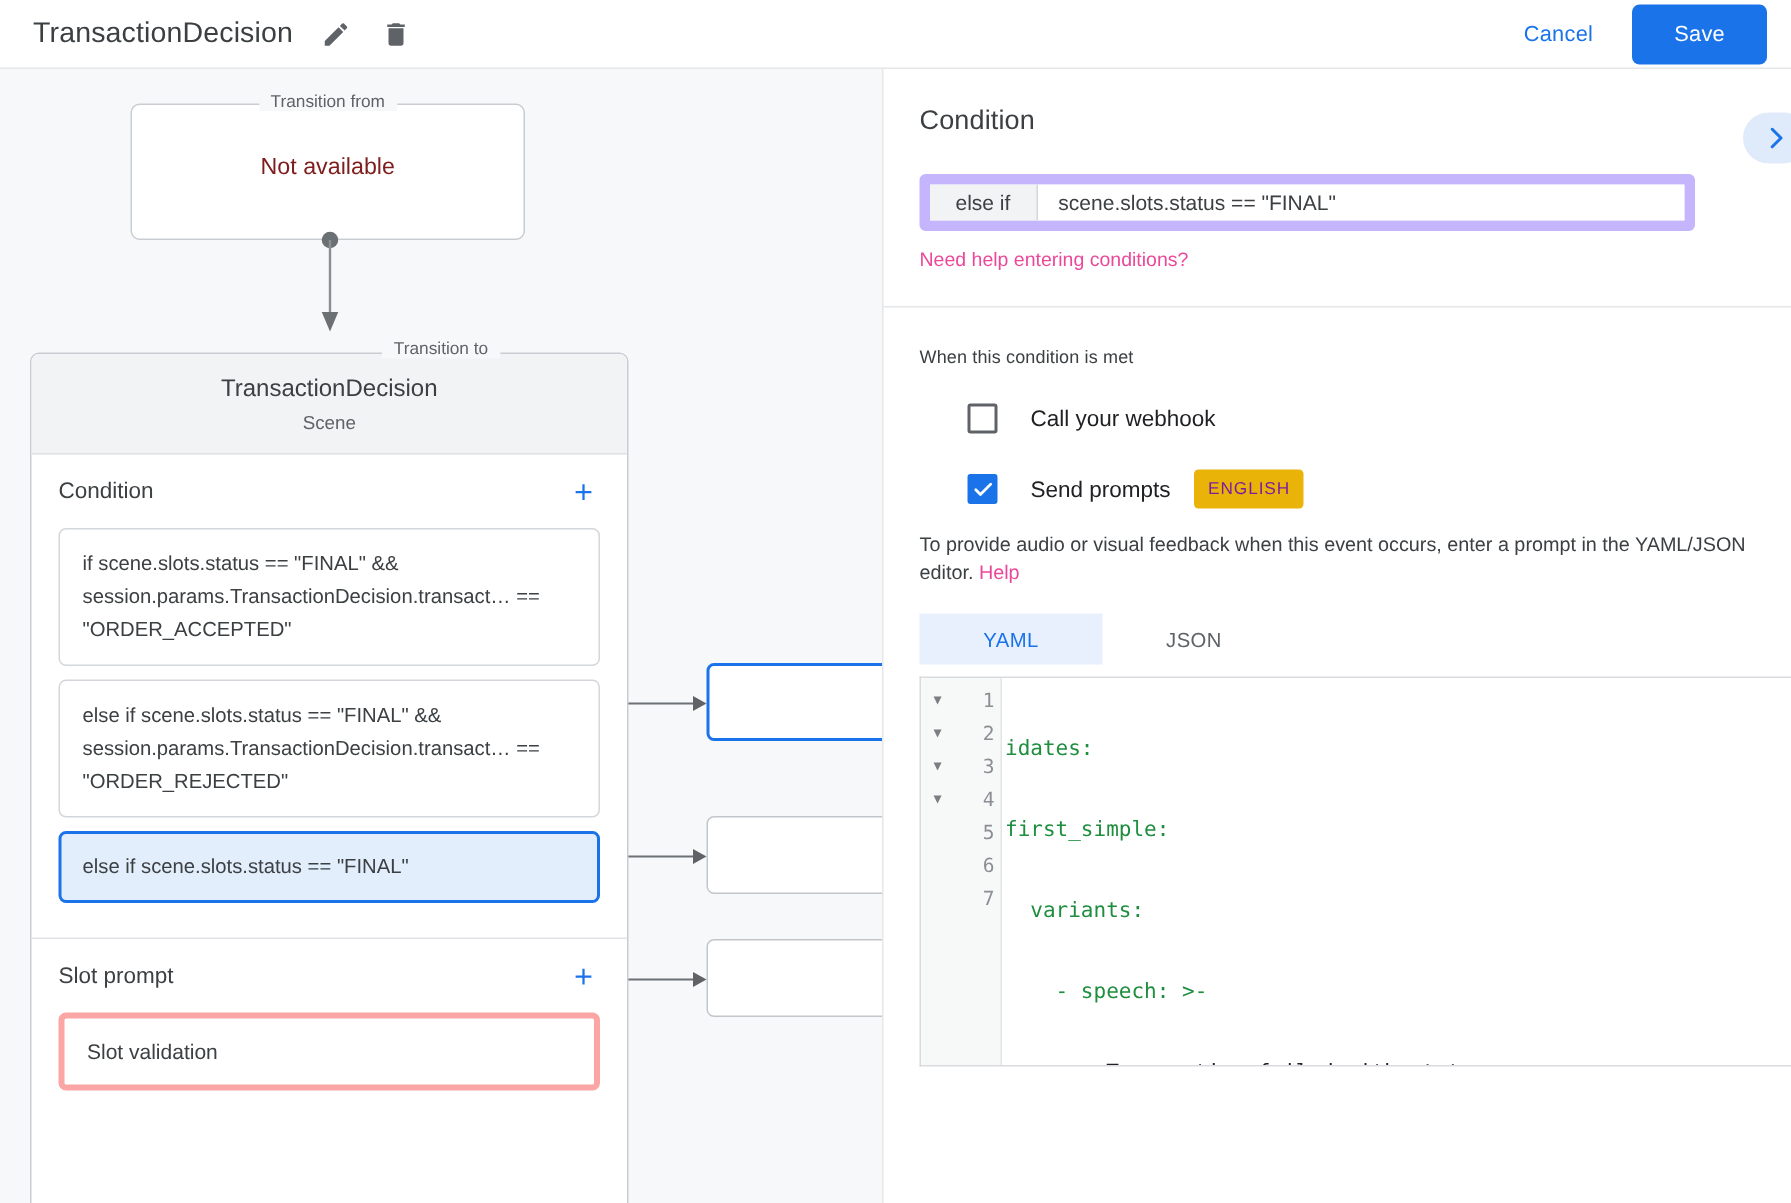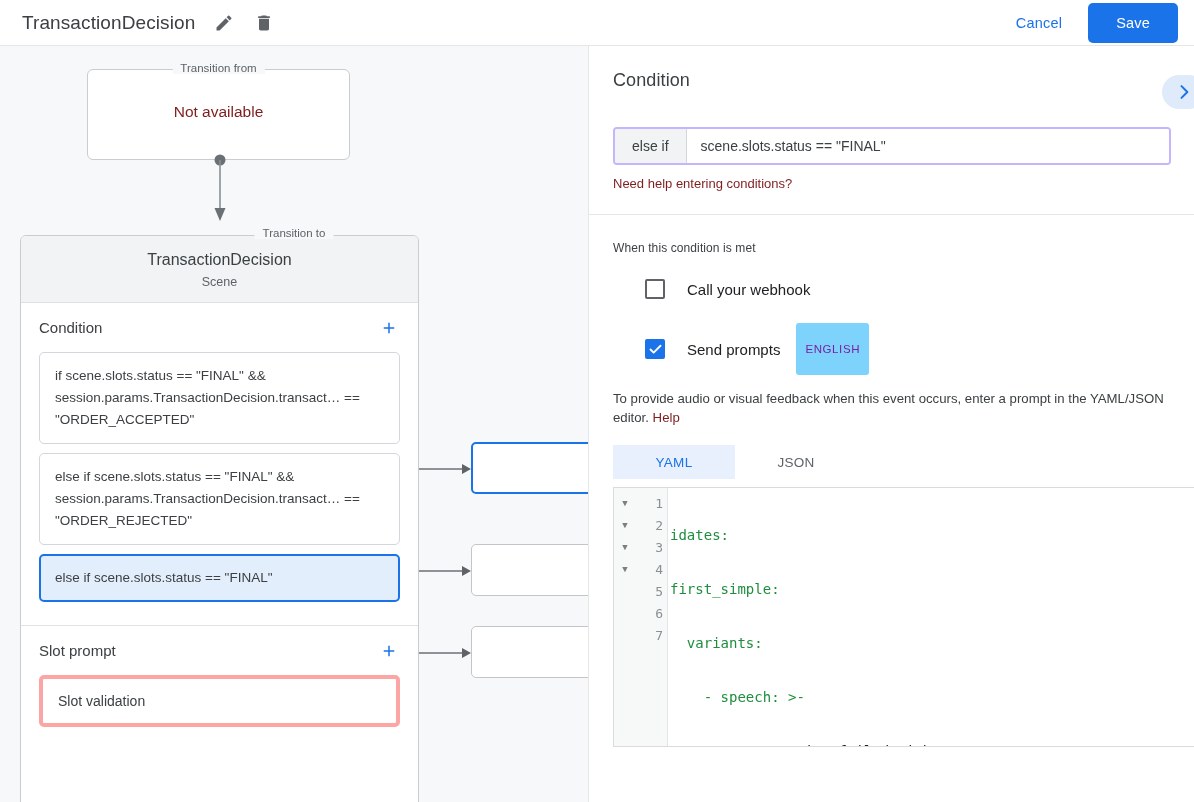--- a/index.html
+++ b/index.html
@@ -180,39 +180,39 @@
   }
   .collapse-pill {
     position: absolute; right: -12px; top: 29px;
     width: 44px; height: 34px;
     background: #dfeafb;
     border-radius: 17px;
     display: flex; align-items: center; justify-content: center;
     cursor: pointer;
   }
   .cond-input-row {
-    display: flex; margin-top: 36px;
-    border: 2px solid #c4b5fd; border-radius: 4px;
+    display: flex; margin-top: 25px;
+    border: 7px solid #c4b5fd; border-radius: 4px;
     height: 38px; overflow: hidden;
-    width: 558px;
+    width: 517px;
   }
   .cond-prefix {
     background: #f1f3f4;
     border-right: 1px solid #d3d6da;
     display: flex; align-items: center;
     padding: 0 17px;
     font-size: 14px; color: #3c4043;
   }
   .cond-value {
     flex: 1; border: none; outline: none;
     padding: 0 14px; font-size: 14px; color: #3c4043;
     font-family: inherit; background: #fff;
   }
   .link {
-    color: #7f1d1d; font-size: 13px; margin-top: 11px;
+    color: #ec4899; font-size: 13px; margin-top: 11px;
     display: inline-block; cursor: pointer; text-decoration: none;
   }
 
   .panel-sec-2 { padding: 26px 24px 0 24px; }
   .panel-h2 { font-size: 12px; color: #3c4043; letter-spacing: .1px; }
 
   .cb-row { display: flex; align-items: center; margin-top: 24px; margin-left: 32px; }
   .cb {
     width: 20px; height: 20px;
     border: 2px solid #5f6368;
@@ -223,23 +223,23 @@
   }
   .cb.checked {
     background: #1a73e8; border-color: #1a73e8;
     display: flex; align-items: center; justify-content: center;
   }
   .cb-label {
     margin-left: 22px; font-size: 15px; color: #202124; font-weight: 500;
   }
   .badge {
     margin-left: 16px;
-    background: #7dd3fc; color: #7b1fa2;
+    background: #eab308; color: #7b1fa2;
     font-size: 11.5px; letter-spacing: .6px;
-    padding: 20px 9px; border-radius: 3px;
+    padding: 7px 9px; border-radius: 3px;
   }
   .helptext {
     margin-top: 14px; font-size: 13.2px; line-height: 19px;
     color: #3c4043; width: 556px;
   }
   .helptext .link { font-size: 13.2px; margin: 0; }
 
   .tabs { display: flex; margin-top: 18px; }
   .tab {
     width: 122px; height: 34px;

